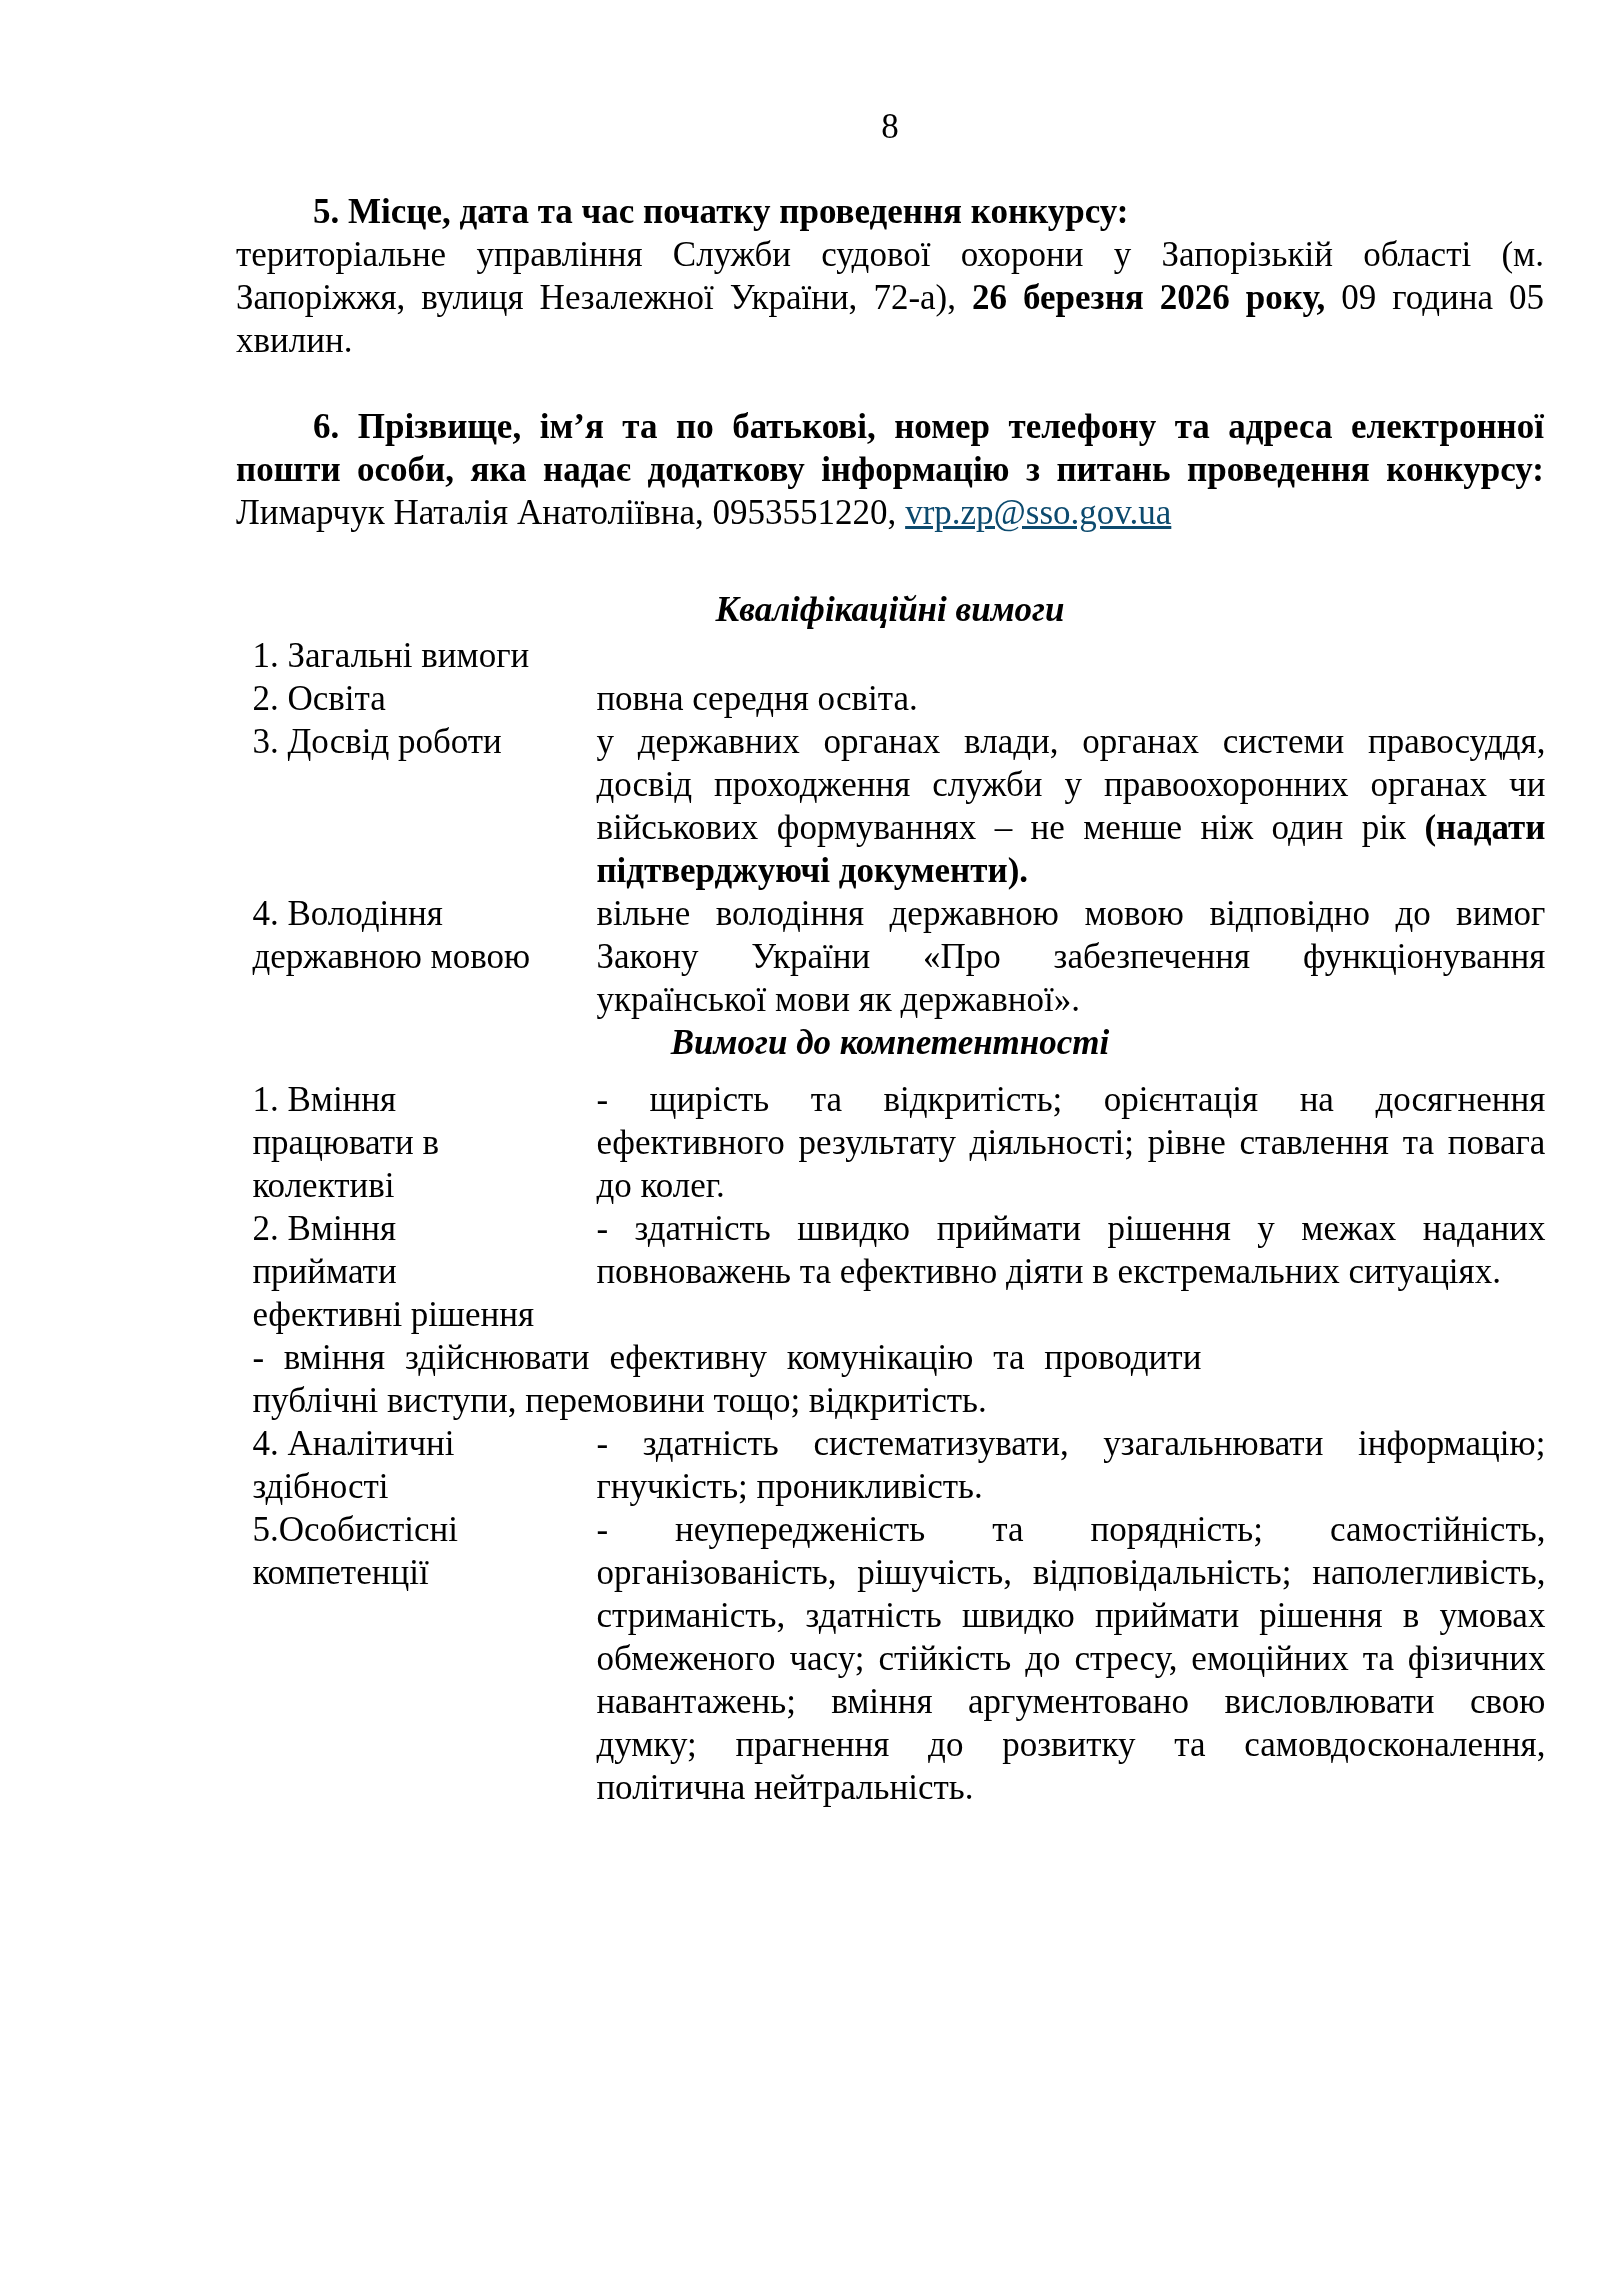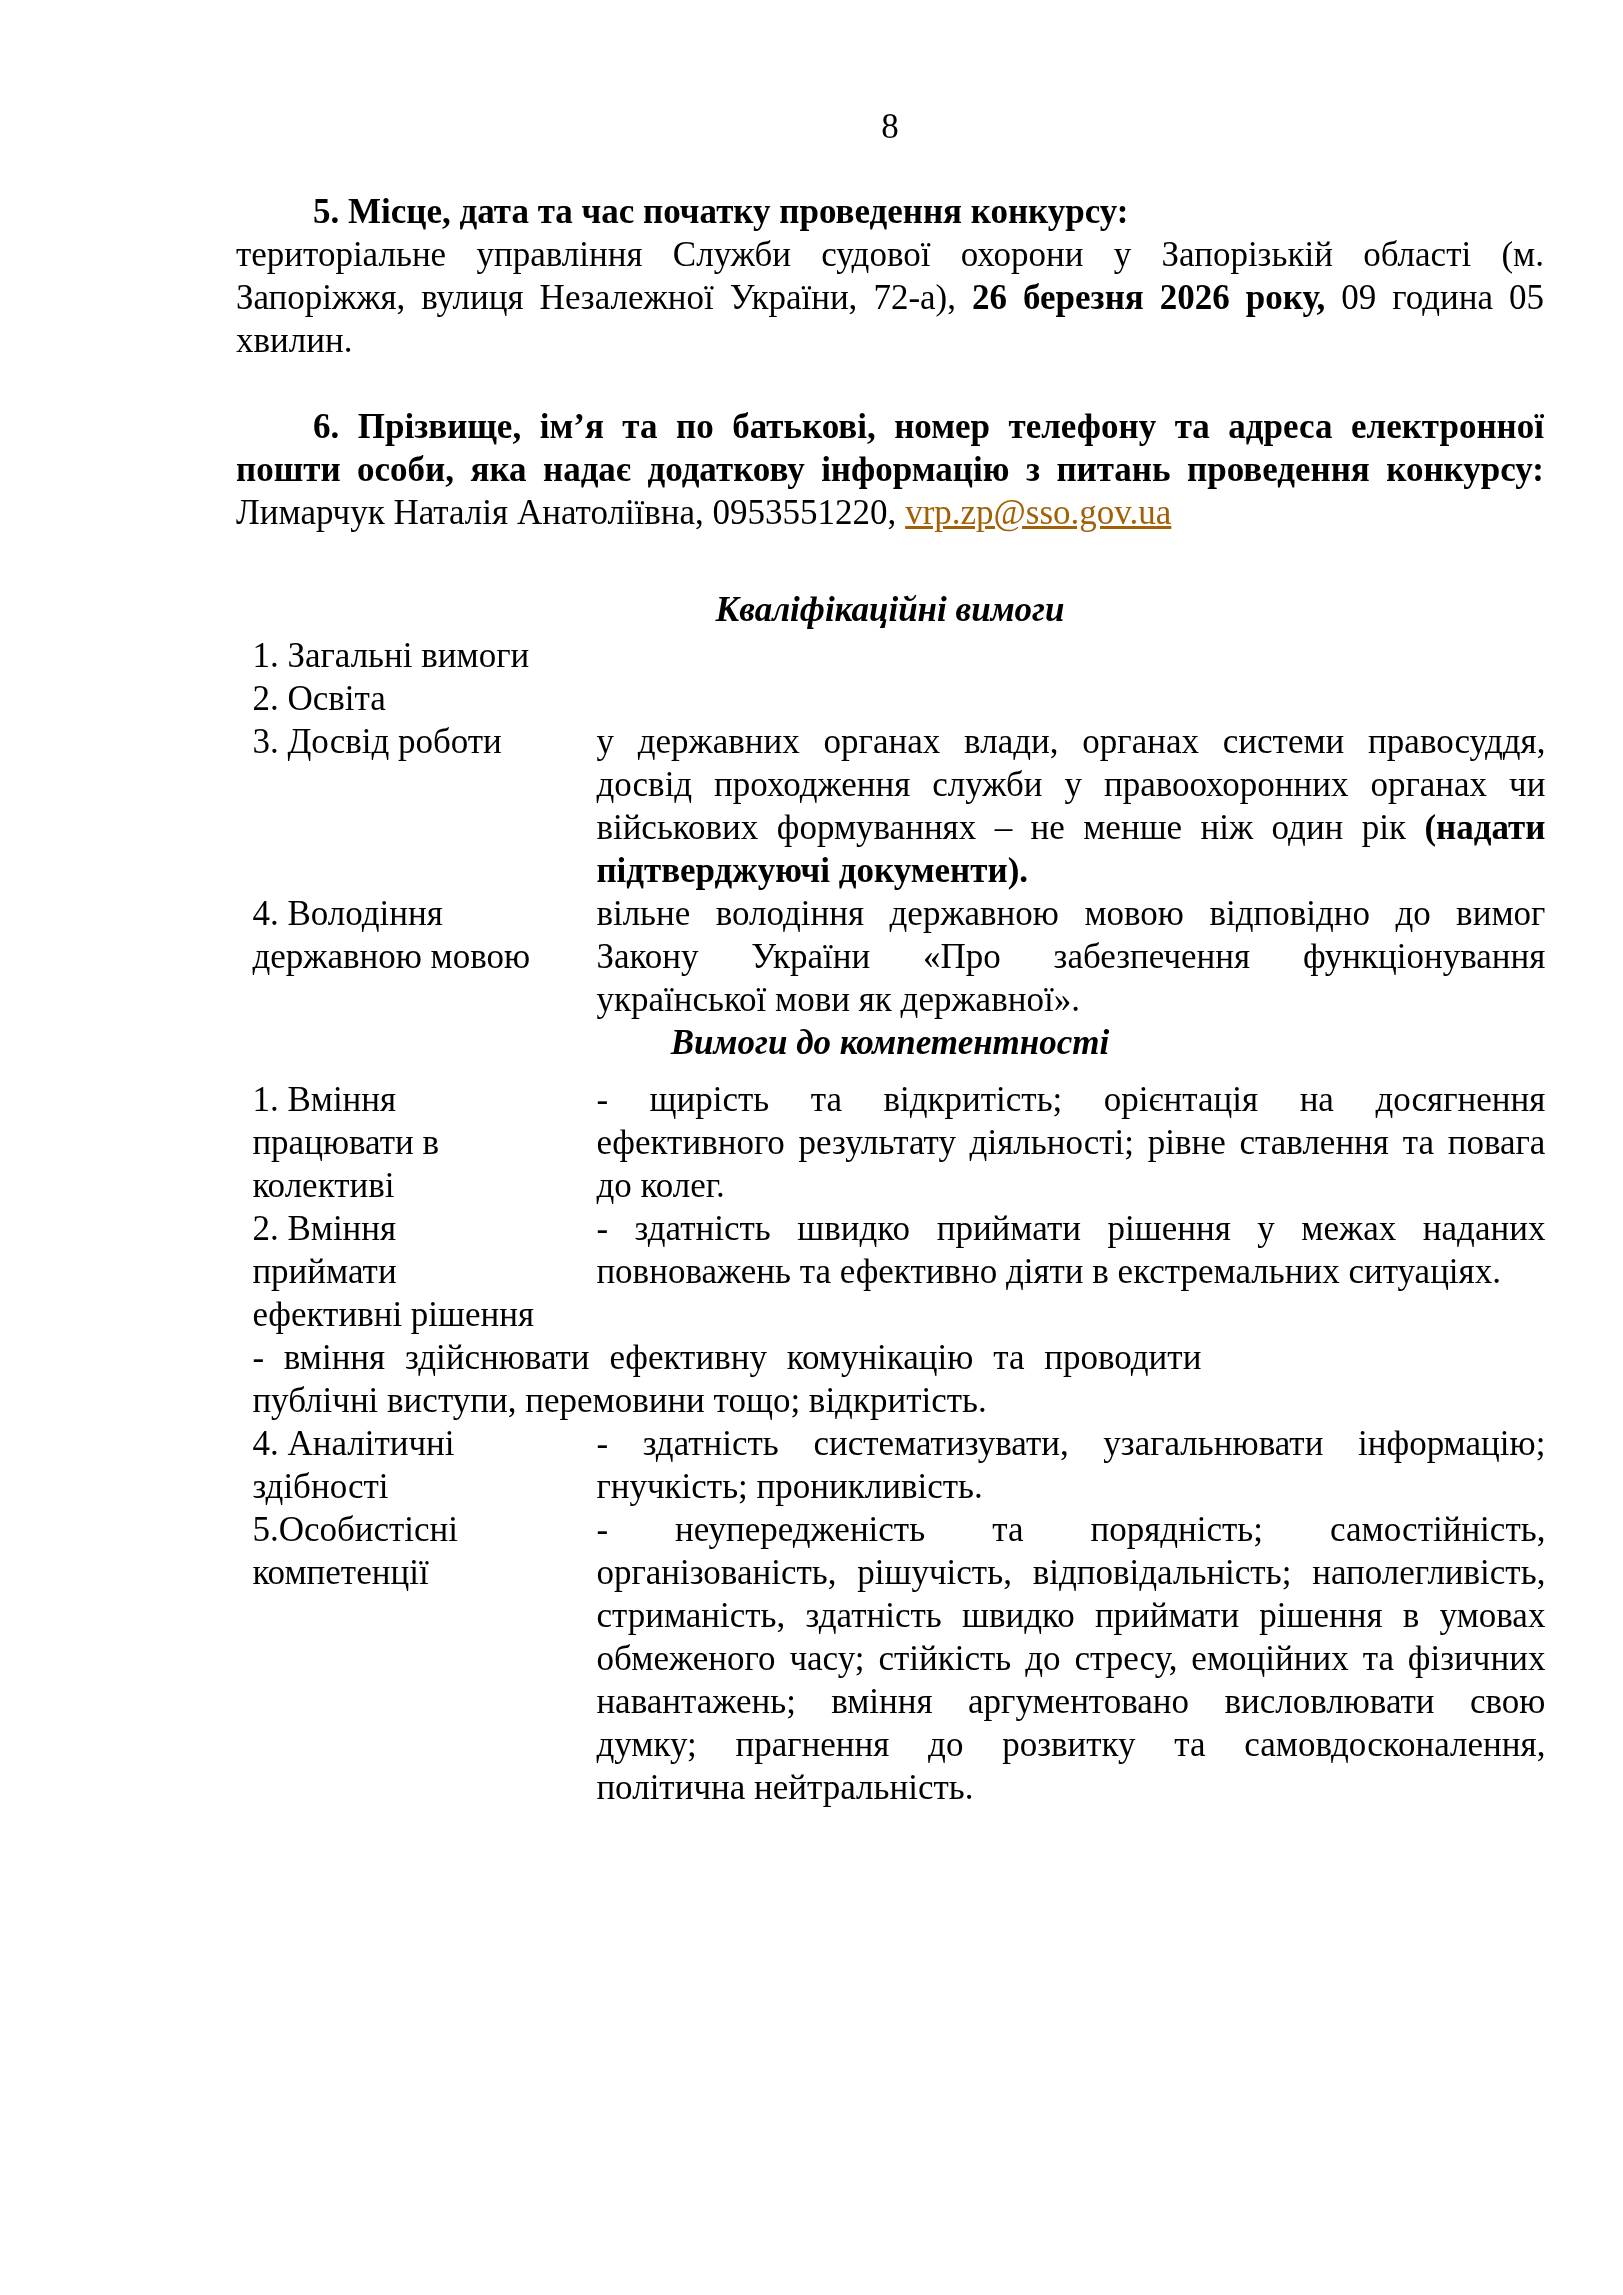--- a/index.html
+++ b/index.html
@@ -36,21 +36,21 @@
     font-style: italic;
   }
   .qual-title { margin-top: 54px; }
   .comp-title { margin-top: 0; margin-bottom: 14px; }
   .req-table { padding-left: 16.4px; margin-top: 2.6px; }
   .req-row { display: flex; align-items: flex-start; }
   .req-label { width: 344px; flex: none; text-align: left; }
   .req-value { width: 949px; flex: none; text-align: justify; }
   .bold { font-weight: bold; }
   a.email-link {
-    color: #a16207;
+    color: #0c4a6e;
     text-decoration: underline;
     cursor: pointer;
   }
 </style>
 </head>
 <body>
 
 <div class="page">
 
   <div class="page-number">8</div>
@@ -67,20 +67,23 @@
 
     <div class="req-row">
       <div class="req-label">
         <div>1. Загальні вимоги</div>
       </div>
     </div>
 
     <div class="req-row">
       <div class="req-label">
         <div>2. Освіта</div>
+      </div>
+      <div class="req-value">
+        <div>повна середня освіта.</div>
       </div>
     </div>
 
     <div class="req-row">
       <div class="req-label">
         <div>3. Досвід роботи</div>
       </div>
       <div class="req-value">
         <div><span>у державних органах влади, органах системи правосуддя, досвід проходження служби у правоохоронних органах чи військових формуваннях – не менше ніж один рік </span><span class="bold">(надати підтверджуючі документи).</span></div>
       </div>

